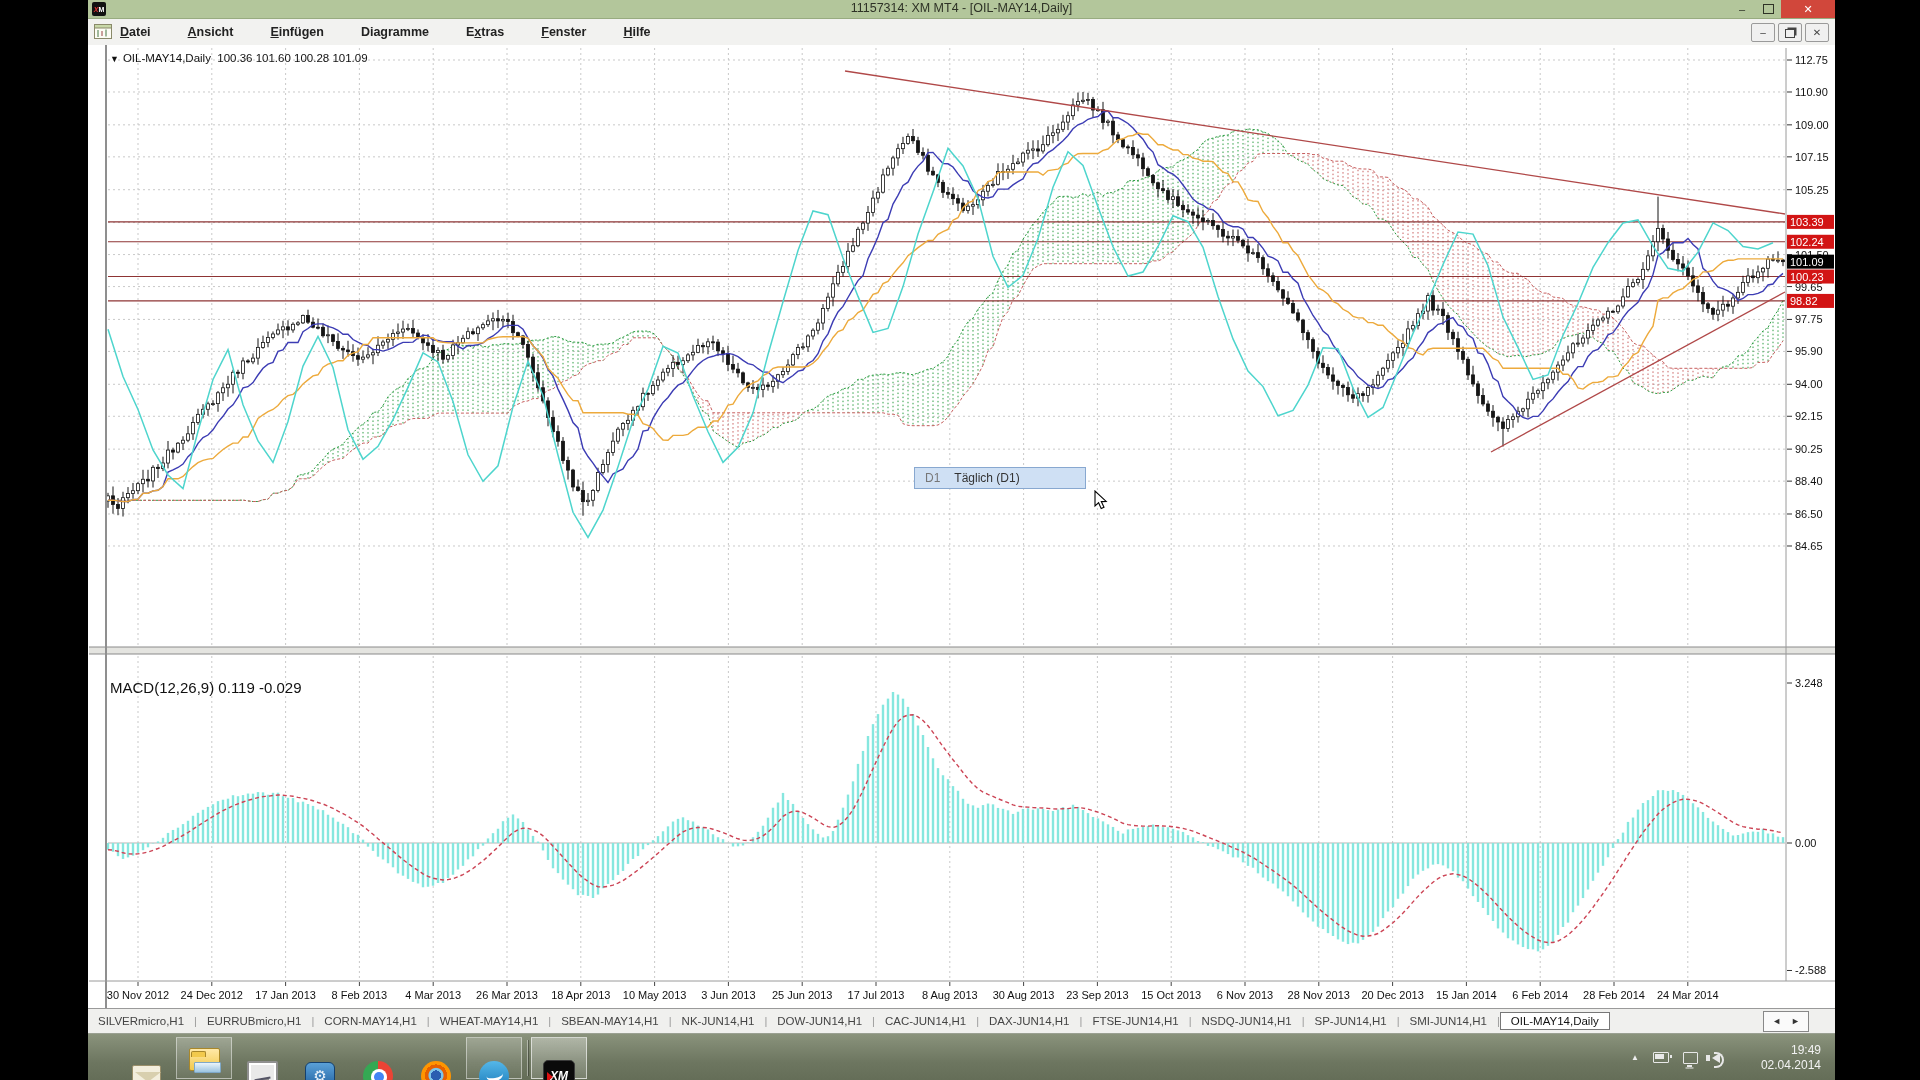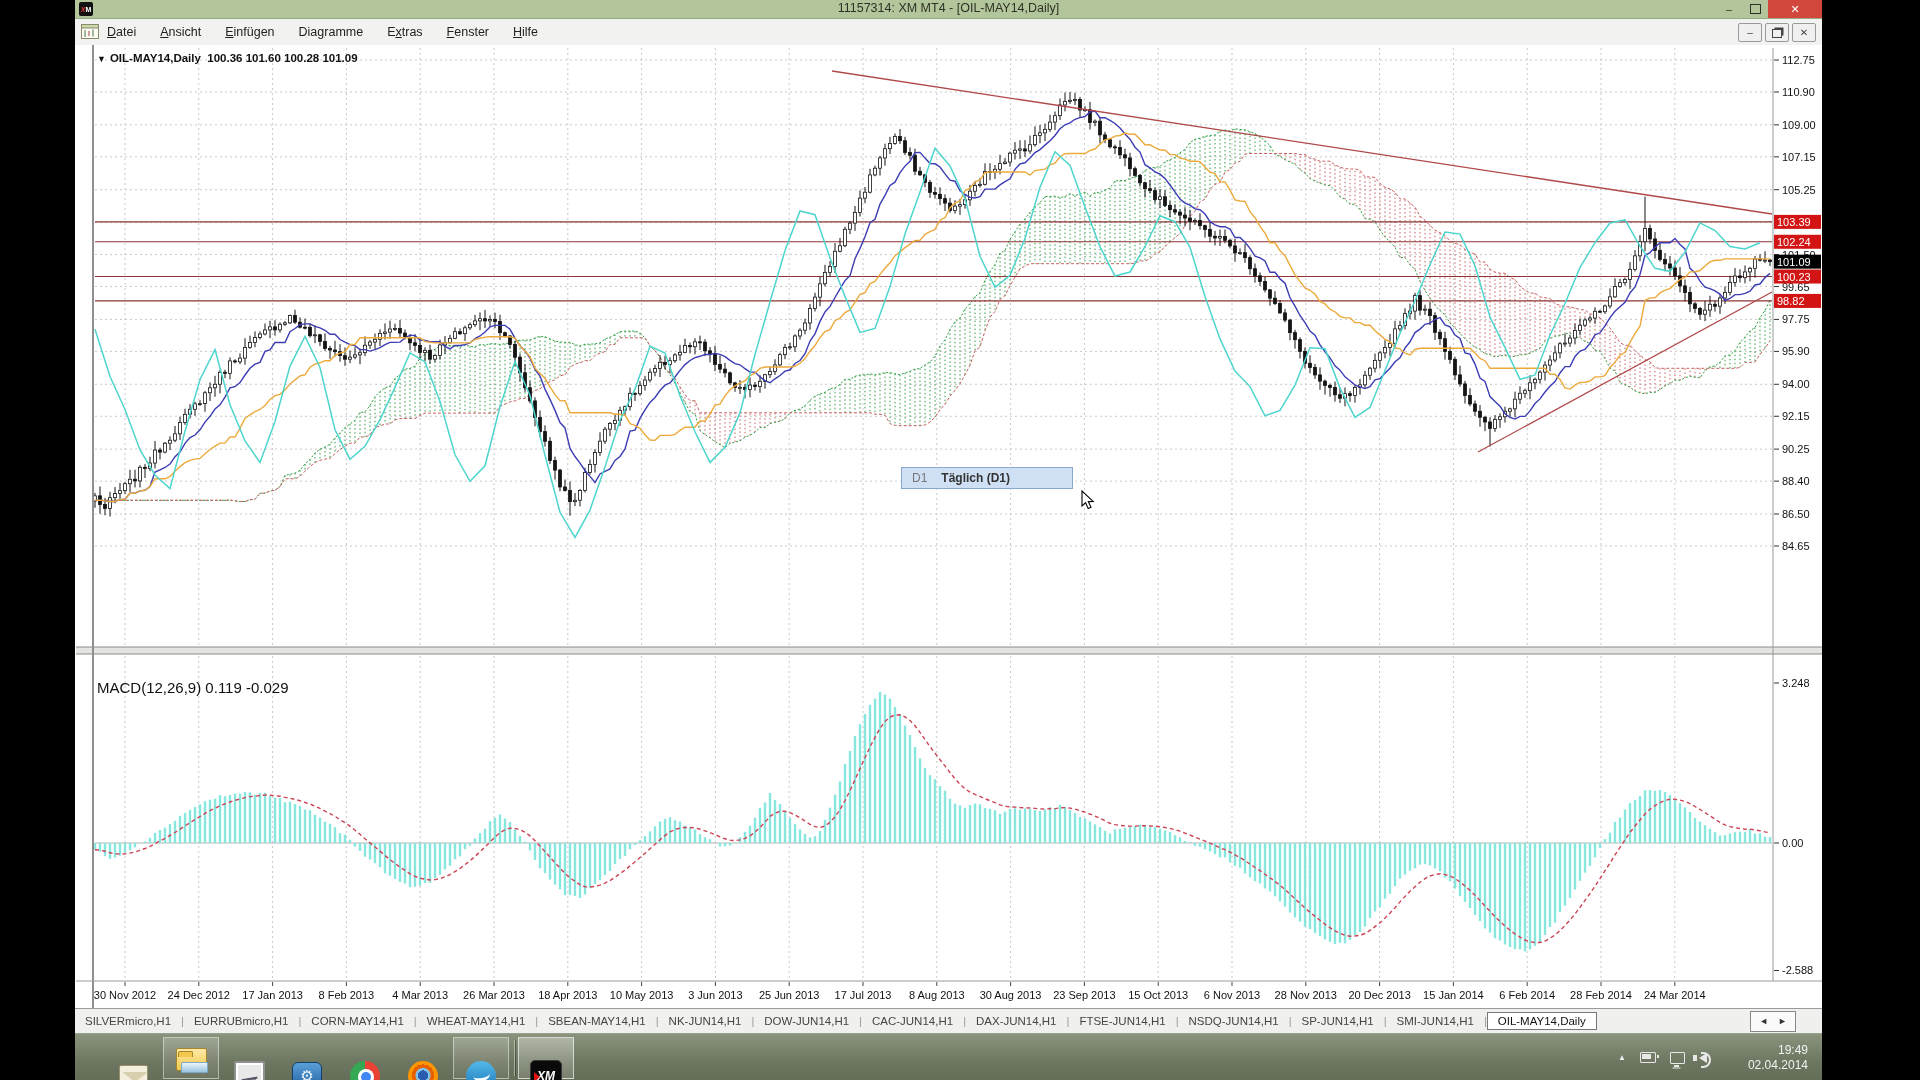--- a/index.html
+++ b/index.html
@@ -1,56 +1,56 @@
 <!DOCTYPE html>
 <html><head>
 <meta charset="utf-8">
 <style>
   html,body{margin:0;padding:0;background:#000;width:1920px;height:1080px;overflow:hidden;
     font-family:"Liberation Sans",sans-serif;-webkit-font-smoothing:antialiased;}
   #stage{position:relative;width:1920px;height:1080px;background:#000;}
-  #app{position:absolute;left:75px;top:0;width:1747px;height:840px;background:#fff;border-radius:15px;}
+  #app{position:absolute;left:88px;top:0;width:1747px;height:840px;background:#fff;border-radius:15px;}
 
   
   #titlebar{position:absolute;left:0;top:0;width:1747px;height:18px;background:#b3c69b;
     border-bottom:1px solid #98ab80;}
   #app-icon{position:absolute;left:4px;top:2px;width:14px;height:14px;background:#111;
     border-radius:2px;color:#fff;font-size:7px;font-weight:bold;display:flex;align-items:center;
     justify-content:center;letter-spacing:0;}
   #app-icon b{color:#e33;font-style:italic;font-weight:bold;font-size:7px;}
   #win-title{position:absolute;left:0;right:0;top:1px;text-align:center;font-size:12.5px;color:#2e3226;}
   #win-controls{position:absolute;right:0;top:0;height:18px;display:flex;}
   .wbtn{width:26px;height:18px;display:flex;align-items:center;justify-content:center;
     font-size:11px;color:#2e3226;}
   .wbtn .sq{width:9px;height:8px;border:1px solid #2e3226;display:block;}
   #btn-close{width:54px;background:#d1473b;color:#fff;font-size:11px;}
 
   
   #menubar{position:absolute;left:0;top:19px;width:1747px;height:26px;background:#f2f2f0;
     border-bottom:1px solid #c9c9c9;}
   #menu-chart-icon{position:absolute;left:6px;top:5px;}
-  #menu-items{position:absolute;left:32px;top:0;height:26px;display:flex;align-items:center;gap:24px;}
+  #menu-items{position:absolute;left:32px;top:0;height:26px;display:flex;align-items:center;gap:37px;font-weight:bold;}
   .menu-item{font-size:12.5px;color:#222;cursor:default;}
   .menu-item u{text-decoration:underline;}
   #mdi-controls{position:absolute;right:6px;top:4px;display:flex;gap:3px;}
   .mdibtn{width:22px;height:17px;background:#f0f0f0;border:1px solid #9a9a9a;border-radius:2px;
     display:flex;align-items:center;justify-content:center;font-size:10px;color:#444;}
   .mdibtn .rsq{width:8px;height:7px;border:1px solid #444;box-shadow:2px -2px 0 -0.5px #444;display:block;margin-top:2px;}
 
   
   #chart-region{position:absolute;left:0;top:45px;width:1747px;height:963px;background:#fff;}
   #chart-svg{position:absolute;left:0;top:0;}
   #chart-svg text{font-family:"Liberation Sans",sans-serif;}
-  #ohlc-line{position:absolute;left:22px;top:7px;font-size:11.5px;color:#111;font-weight:bold;}
+  #ohlc-line{position:absolute;left:22px;top:7px;font-size:11.5px;color:#111;}
   #ohlc-line .tri{font-size:9px;margin-right:4px;}
   #macd-label{position:absolute;left:22px;top:634px;font-size:15px;color:#111;}
   #tooltip{position:absolute;left:826px;top:422px;width:170px;height:20px;background:#cfe0f4;
     border:1px solid #88a8d0;display:flex;align-items:center;font-size:12px;}
   #tooltip .tt-key{color:#777;margin:0 14px 0 10px;}
-  #tooltip .tt-label{color:#333;font-weight:bold;}
+  #tooltip .tt-label{color:#333;}
   #cursor{position:absolute;left:1005px;top:445px;}
 
   
   #tabbar{position:absolute;left:0;top:1008px;width:1747px;height:25px;background:#f0f0ee;
     border-top:1px solid #9a9a9a;display:flex;align-items:center;box-sizing:border-box;}
   .tab{font-size:11.5px;color:#444;padding:2px 10px;white-space:nowrap;}
   .tab.active{background:#fff;border:1px solid #777;color:#111;}
   .tabsep{color:#999;font-size:11px;}
   #tab-arrows{margin-left:auto;margin-right:26px;border:1px solid #888;background:#fafafa;
     height:19px;display:flex;align-items:center;padding:0 8px;gap:10px;font-size:9px;color:#333;}

